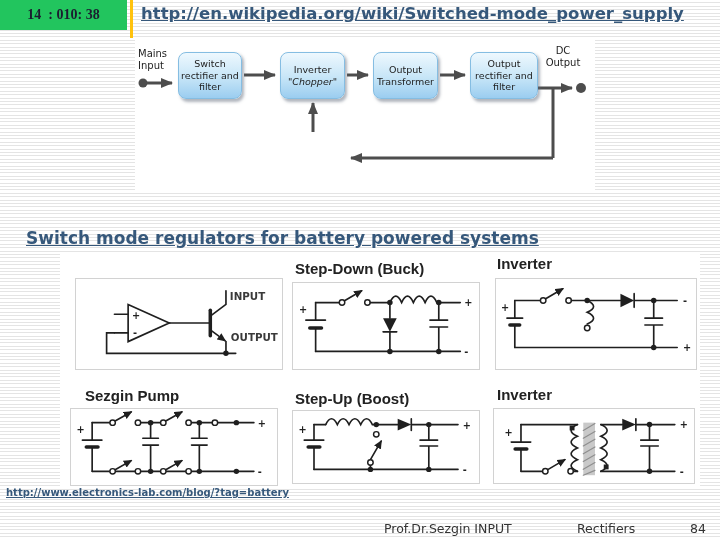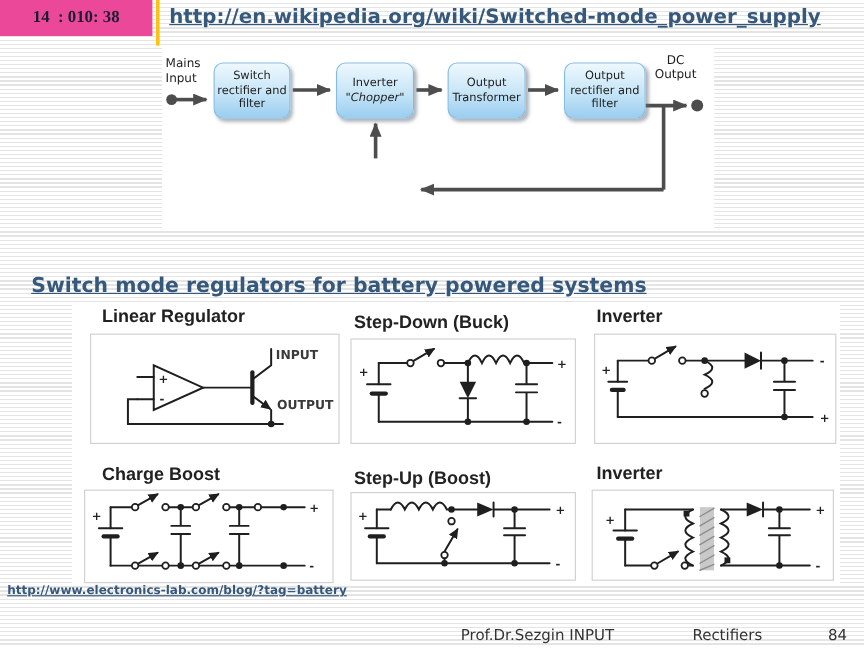--- a/index.html
+++ b/index.html
@@ -3,21 +3,21 @@
 <meta charset="utf-8">
 <style>
   *{margin:0;padding:0;box-sizing:border-box}
   html,body{width:720px;height:540px}
   body{
     position:relative;overflow:hidden;
     font-family:"DejaVu Sans",sans-serif;
     background:repeating-linear-gradient(180deg,#ffffff 0px,#ffffff 2.4px,#e4e4e4 2.4px,#e4e4e4 3.4px);
   }
   .abs{position:absolute}
-  .timestamp-box{left:0;top:0;width:127px;height:30px;background:#ec4899;
+  .timestamp-box{left:0;top:0;width:127px;height:30px;background:#22c55e;
     display:flex;align-items:center;justify-content:center;
     font-family:"Liberation Serif",serif;font-weight:bold;font-size:14px;color:#1c1c30;white-space:pre}
   .yellow-tick{left:130px;top:0;width:3px;height:38px;background:#FFC20E}
   .link{color:#36587B;text-decoration:underline;font-weight:bold;white-space:nowrap;display:inline-block}
   .title-link{left:141px;top:4px;font-size:16.5px}
   .heading-link{left:26px;top:228px;font-size:17px}
   .bottom-link{left:6px;top:487px;font-size:10px}
   .diagram-panel{left:135px;top:40px;width:460px;height:150px;background:#fff}
   .diagram-panel svg.wires{position:absolute;left:0;top:0;width:460px;height:150px}
   .blk{position:absolute;border:1px solid #85bde2;border-radius:8px;
@@ -94,21 +94,20 @@
   <div class="side-label mains-label">Mains
 Input</div>
   <div class="side-label dc-label">DC
 Output</div>
 </div>
 
 <a class="abs link heading-link" href="#">Switch mode regulators for battery powered systems</a>
 
 <div class="abs circuits-panel">
 
-  <div class="clabel" style="left:25px;top:3px">Linear Regulator</div>
   <div class="cbox" style="left:15px;top:26px;width:208px;height:92px">
     <svg class="circ" viewBox="0 0 208 92">
       <path d="M52,26 L52,64 L94,45 Z" fill="#fff"></path>
       <text class="sym" x="56" y="41">+</text>
       <text class="sym" x="57" y="58">-</text>
       <line x1="38" y1="36" x2="52" y2="36"></line>
       <line x1="38" y1="55" x2="52" y2="55"></line>
       <line x1="94" y1="45" x2="136" y2="45"></line>
       <line class="thick" x1="136" y1="32" x2="136" y2="58"></line>
       <path d="M136,38 L152,26 V12"></path>
@@ -171,21 +170,21 @@
       <circle class="fill" cx="160" cy="22" r="2.8"></circle>
       <path d="M160,22 H184"></path>
       <text class="sym" x="190" y="26">-</text>
       <path d="M160,22 V40 M151,40 H169 M151,47 H169 M160,47 V70"></path>
       <path d="M18,70 H184"></path>
       <circle class="fill" cx="160" cy="70" r="2.8"></circle>
       <text class="sym" x="190" y="74">+</text>
     </svg>
   </div>
 
-  <div class="clabel" style="left:25px;top:135px">Charge Boost</div>
+  <div class="clabel" style="left:25px;top:135px">Sezgin Pump</div>
   <div class="cbox" style="left:10px;top:156px;width:208px;height:78px">
     <svg class="circ" viewBox="0 0 208 78">
       <text class="sym" x="4" y="25">+</text>
       <line x1="10" y1="32" x2="30" y2="32"></line>
         <line class="thick" x1="14" y1="39" x2="26" y2="39"></line>
       <path d="M20,14 V32 M20,39 V64"></path>
       <path d="M20,14 H38"></path>
       <circle class="open" cx="41" cy="14" r="2.8"></circle>
       <path d="M44,12 L60,3" marker-end="url(#ahSw)"></path>
       <circle class="open" cx="67" cy="14" r="2.8"></circle>

